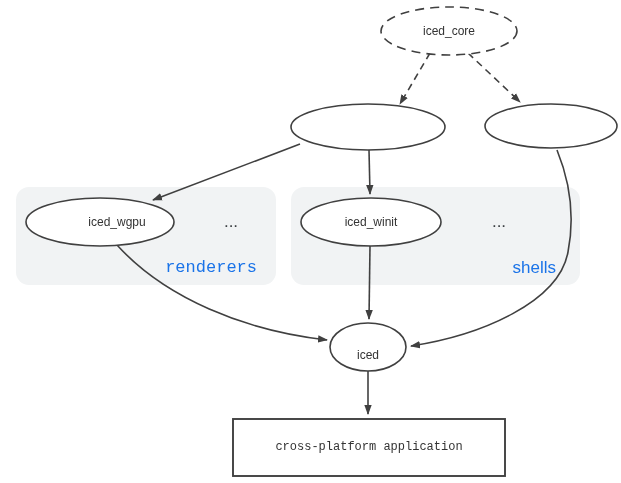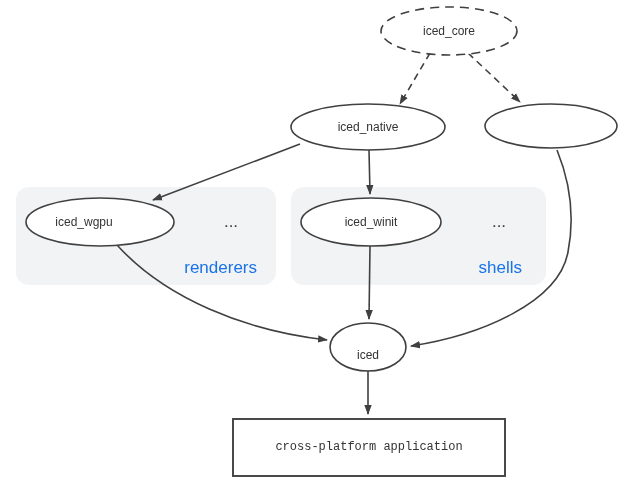--- a/index.html
+++ b/index.html
@@ -14,21 +14,21 @@
     background: #ffffff;
     overflow: hidden;
     font-family: "Liberation Sans", sans-serif;
   }
   .group-box {
     position: absolute;
     background: #f1f3f4;
     border-radius: 13px;
   }
   #group-renderers { left: 16px; top: 187px; width: 260px; height: 98px; }
-  #group-shells    { left: 291px; top: 187px; width: 255px; height: 98px; }
+  #group-shells    { left: 291px; top: 187px; width: 289px; height: 98px; }
   .layer {
     position: absolute;
     left: 0; top: 0;
     width: 621px; height: 483px;
   }
   .node-label, .ellipsis-label {
     position: absolute;
     transform: translate(-50%, -50%);
     font-size: 12px;
     color: #333333;
@@ -37,21 +37,21 @@
   }
   .ellipsis-label { font-size: 17px; color: #3c4043; }
   .group-label {
     position: absolute;
     bottom: 7px;
     font-size: 17px;
     color: #1a73e8;
     white-space: nowrap;
     line-height: 1.15;
   }
-  #label-renderers { right: 19px; }
+  #label-renderers { right: 19px; font-family: Liberation Mono, monospace; }
   #label-shells    { right: 24px; }
   .edge  { stroke: #404040; stroke-width: 1.6; fill: none; }
   .edge.dashed { stroke-dasharray: 7,5; }
   .shape { stroke: #404040; stroke-width: 1.6; fill: #ffffff; }
   .shape.dashed { stroke-dasharray: 9,6; }
   .shape.rect { stroke-width: 1.9; }
 </style>
 </head>
 <body>
 
@@ -83,22 +83,21 @@
     <ellipse class="shape dashed" cx="449" cy="31" rx="68" ry="24"></ellipse>
     <ellipse class="shape" cx="368" cy="127" rx="77" ry="23"></ellipse>
     <ellipse class="shape" cx="551" cy="126" rx="66" ry="22"></ellipse>
     <ellipse class="shape" cx="100" cy="222" rx="74" ry="24"></ellipse>
     <ellipse class="shape" cx="371" cy="222" rx="70" ry="24"></ellipse>
     <ellipse class="shape" cx="368" cy="347" rx="38" ry="24"></ellipse>
     <rect class="shape rect" x="233" y="419" width="272" height="57"></rect>
   </svg>
 
   <span class="node-label" style="left:449px; top:31px;">iced_core</span>
-  <span class="node-label" style="left:368px; top:127px;">iced_native</span>
-  <span class="node-label" style="left:84px; top:222px;">iced_wgpu</span>
+  <span class="node-label" style="left:117px; top:222px;">iced_wgpu</span>
   <span class="node-label" style="left:371px; top:222px;">iced_winit</span>
   <span class="node-label" style="left:368px; top:355px;">iced</span>
   <span class="node-label" style="left:369px; top:447px;font-family:Liberation Mono, monospace;">cross-platform application</span>
 
   <span class="ellipsis-label" style="left:231px; top:221px;">...</span>
   <span class="ellipsis-label" style="left:499px; top:221px;">...</span>
 
 </div>
 
 </body></html>

